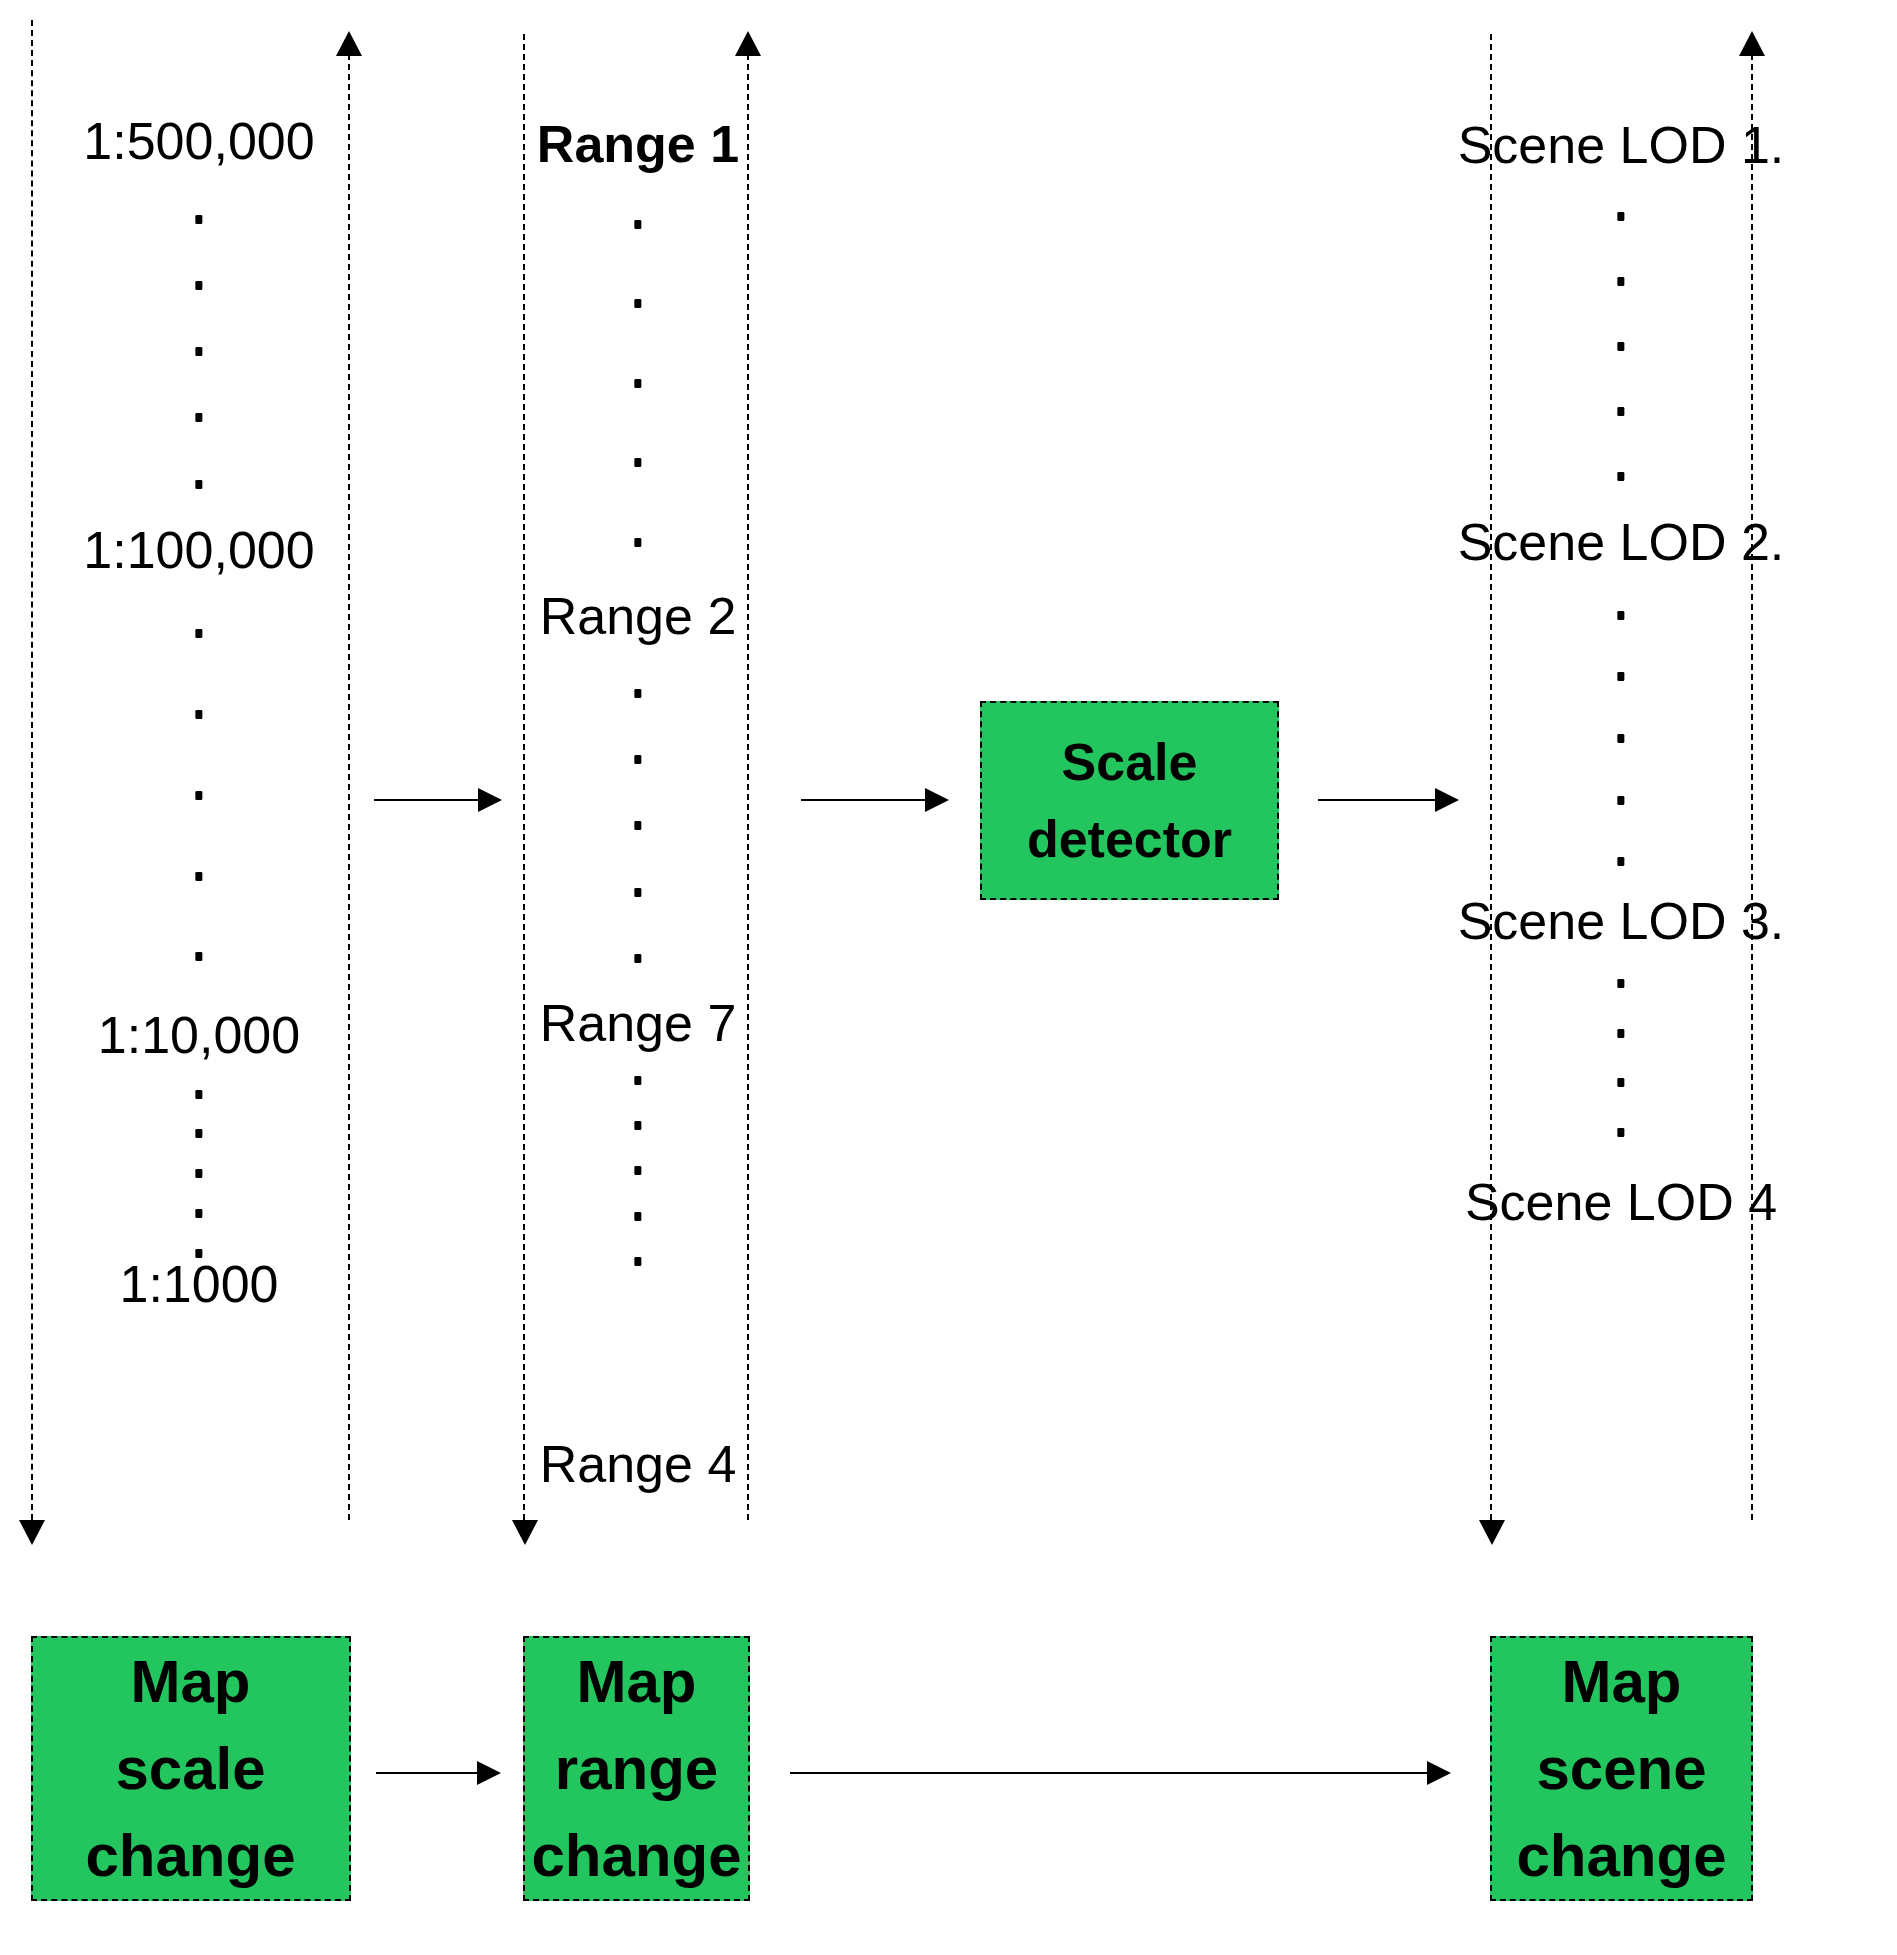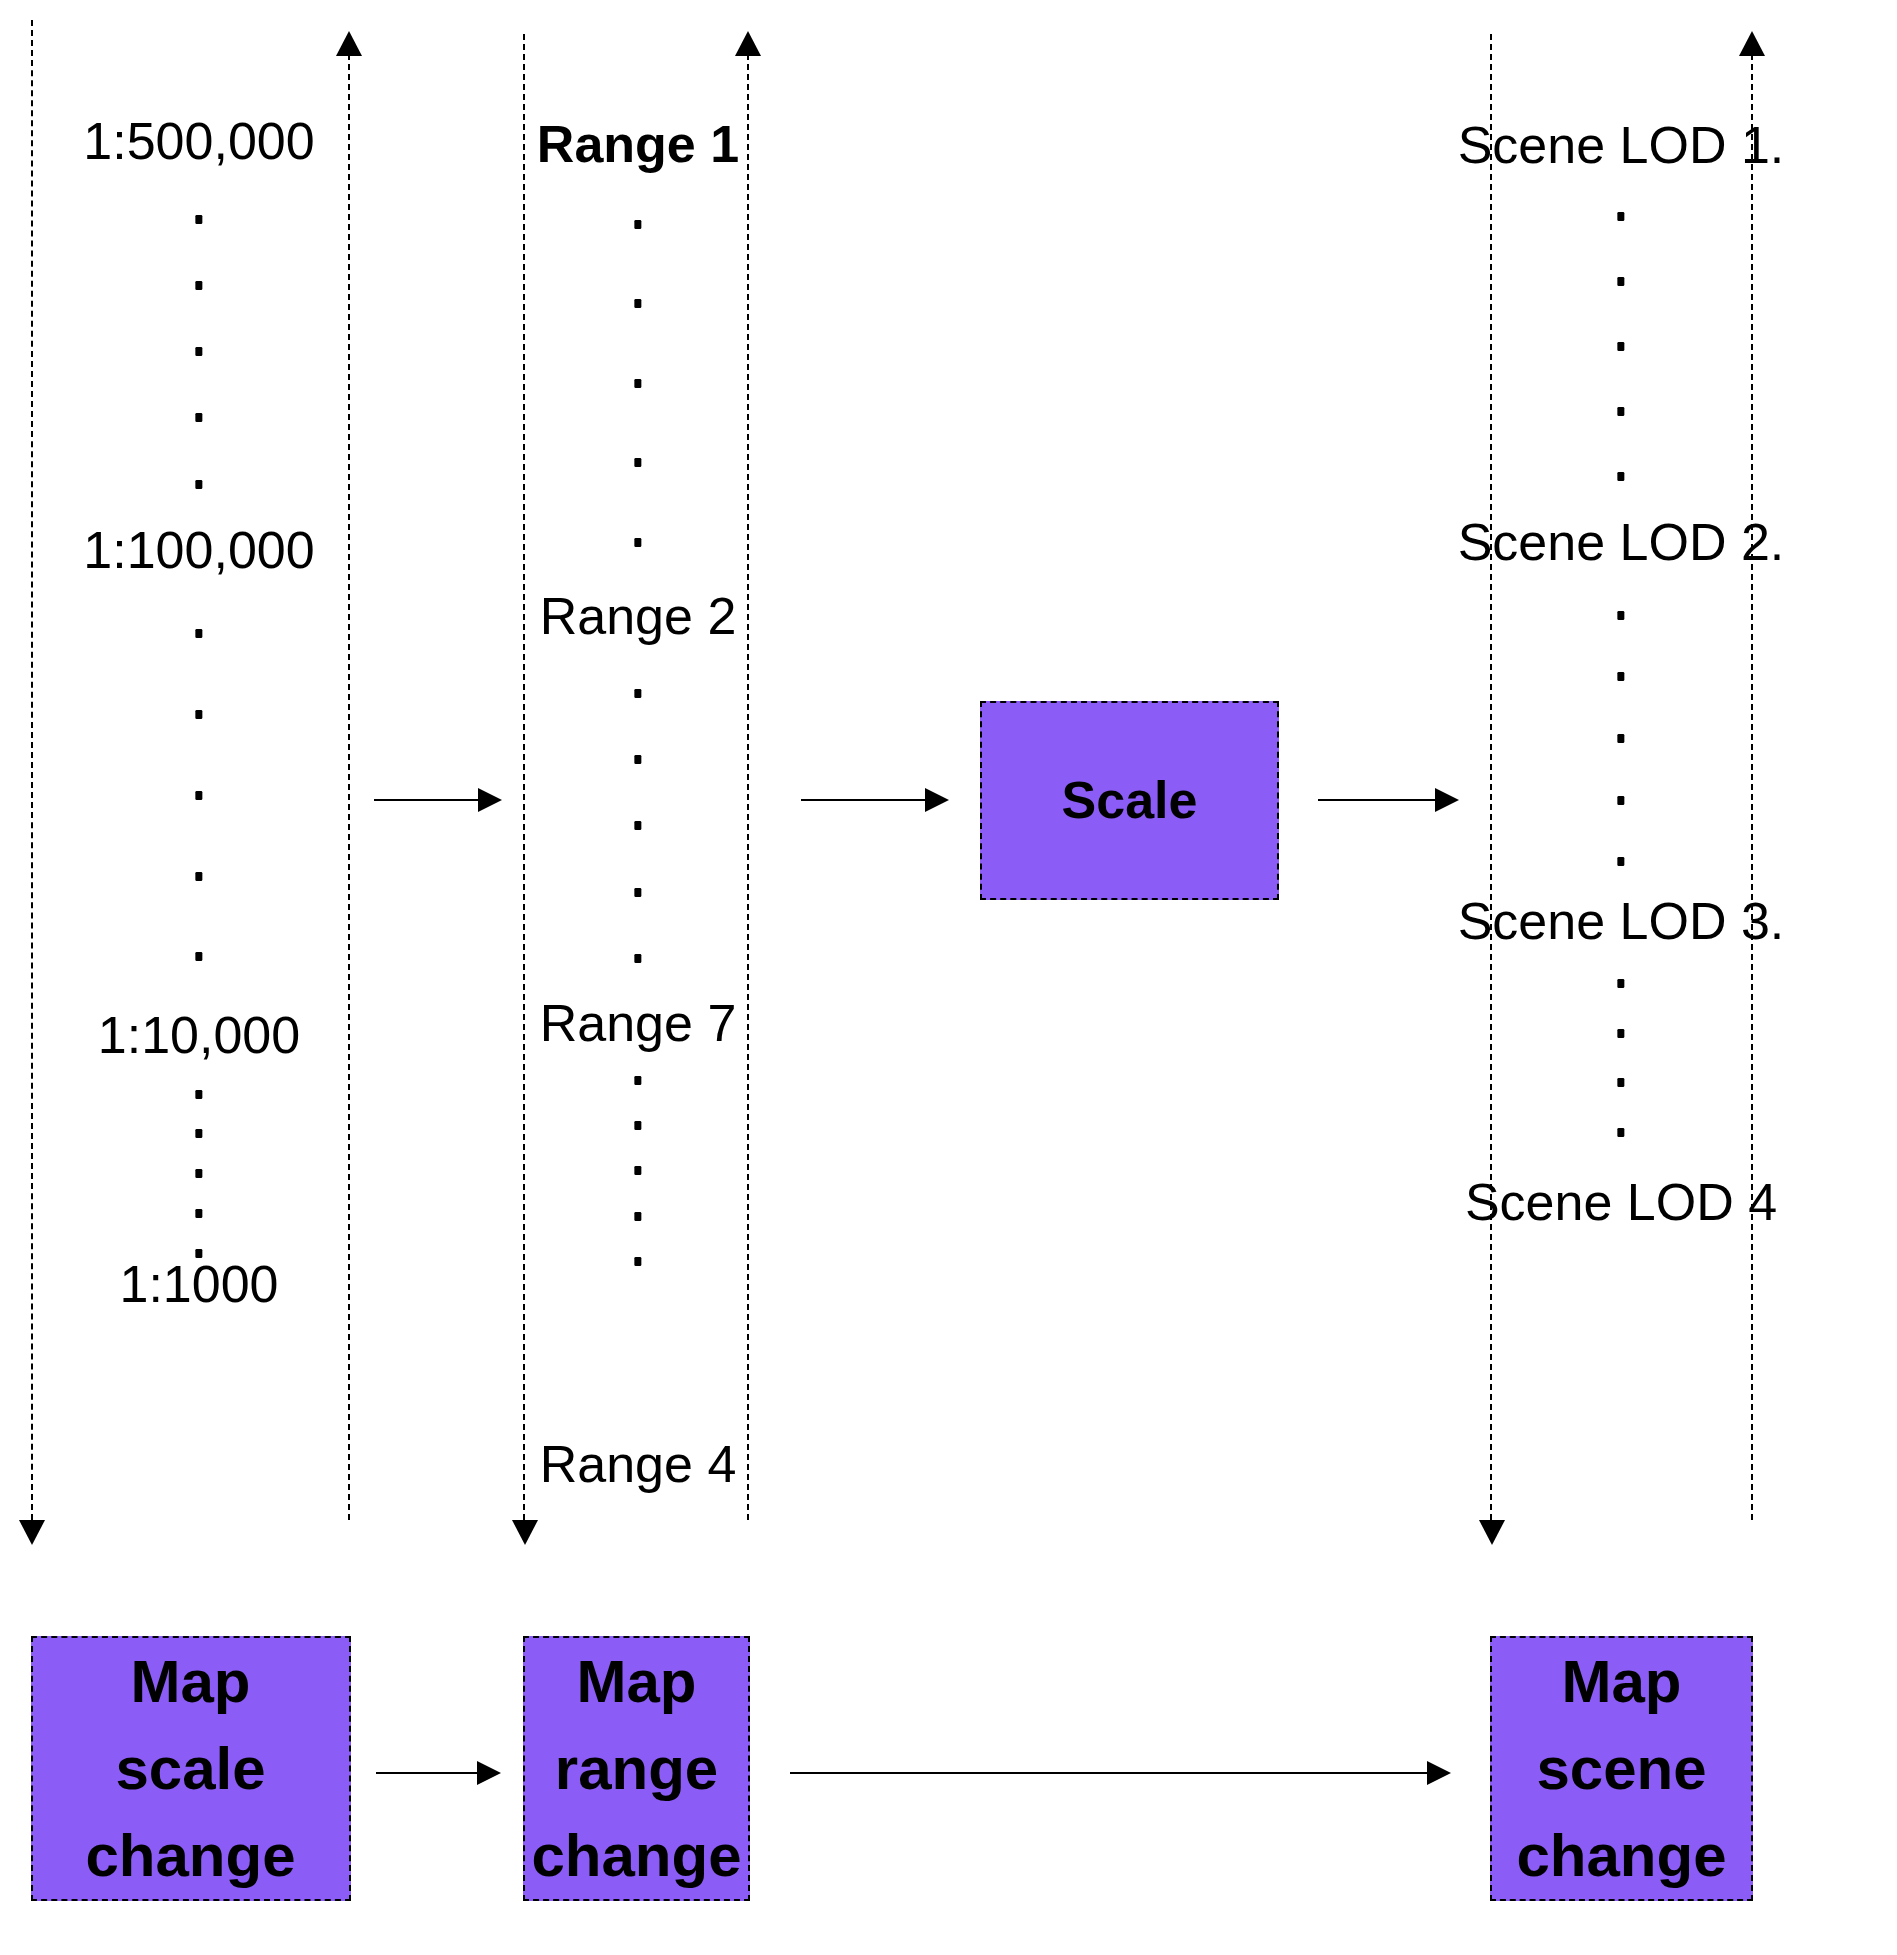--- a/index.html
+++ b/index.html
@@ -63,21 +63,21 @@
     width: 7.3px;
     height: 8.6px;
     background: #000;
     border-radius: 1.3px;
     transform: translateX(-50%);
   }
   
   .dbox {
     position: absolute;
     border: 2.6px dashed #000;
-    background: #8b5cf6;
+    background: #22c55e;
     display: flex;
     flex-direction: column;
     align-items: center;
     justify-content: center;
     text-align: center;
     font-weight: bold;
     box-sizing: border-box;
   }
   .dbox .bl { font-size: 60px; line-height: 87px; white-space: nowrap; }
   .detector .bl { font-size: 52px; line-height: 77px; }
@@ -156,20 +156,21 @@
   <div class="dot" style="left:1621px; top:857px;"></div>
   <div class="lbl" style="left:1621px; top:921px;">Scene LOD 3.</div>
   <div class="dot" style="left:1621px; top:979px;"></div>
   <div class="dot" style="left:1621px; top:1029px;"></div>
   <div class="dot" style="left:1621px; top:1078px;"></div>
   <div class="dot" style="left:1621px; top:1128px;"></div>
   <div class="lbl" style="left:1621px; top:1186px;margin-top:16px;">Scene LOD 4</div>
 
   <div class="dbox detector" style="left:980px; top:701px; width:299px; height:199px;">
     <div class="bl">Scale</div>
+    <div class="bl">detector</div>
   </div>
 
   <div class="hline" style="left:374px; top:799px; width:106px;"></div>
   <div class="head-right" style="left:478px; top:788px;"></div>
 
   <div class="hline" style="left:801px; top:799px; width:126px;"></div>
   <div class="head-right" style="left:925px; top:788px;"></div>
 
   <div class="hline" style="left:1318px; top:799px; width:119px;"></div>
   <div class="head-right" style="left:1435px; top:788px;"></div>

